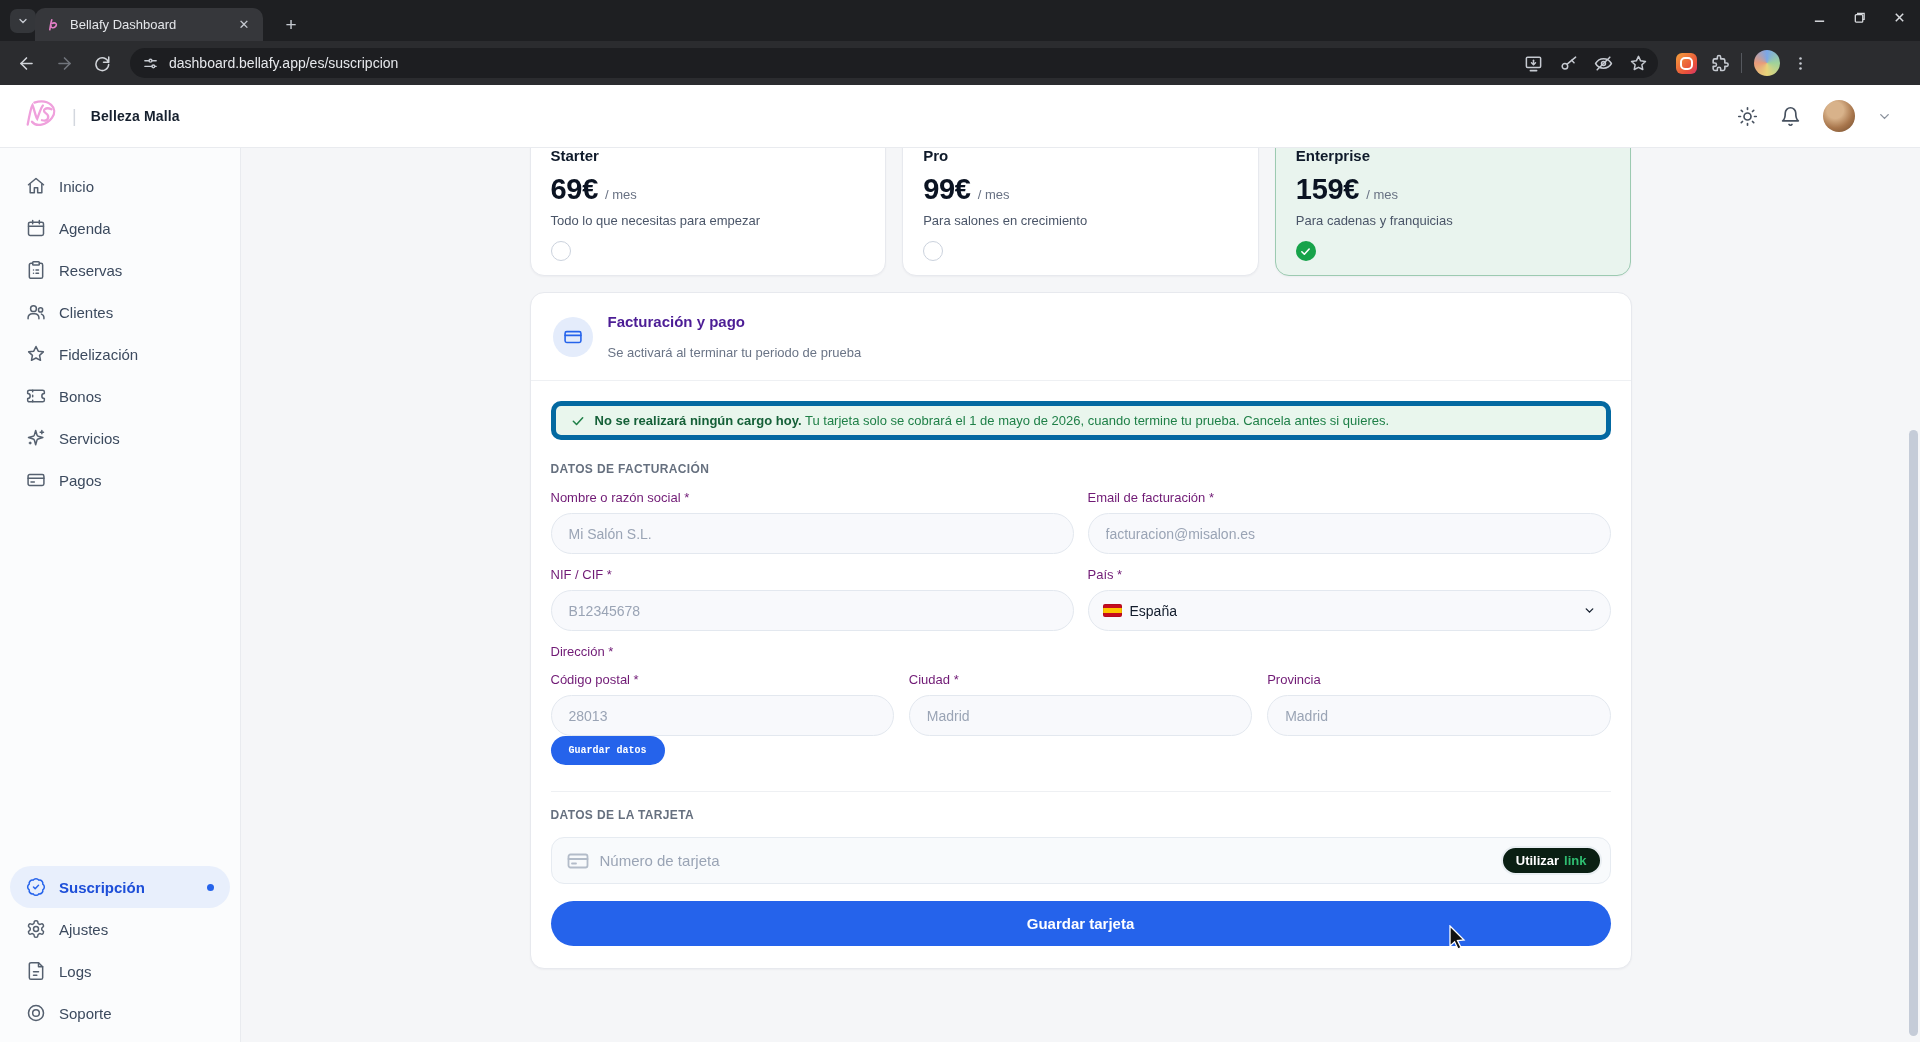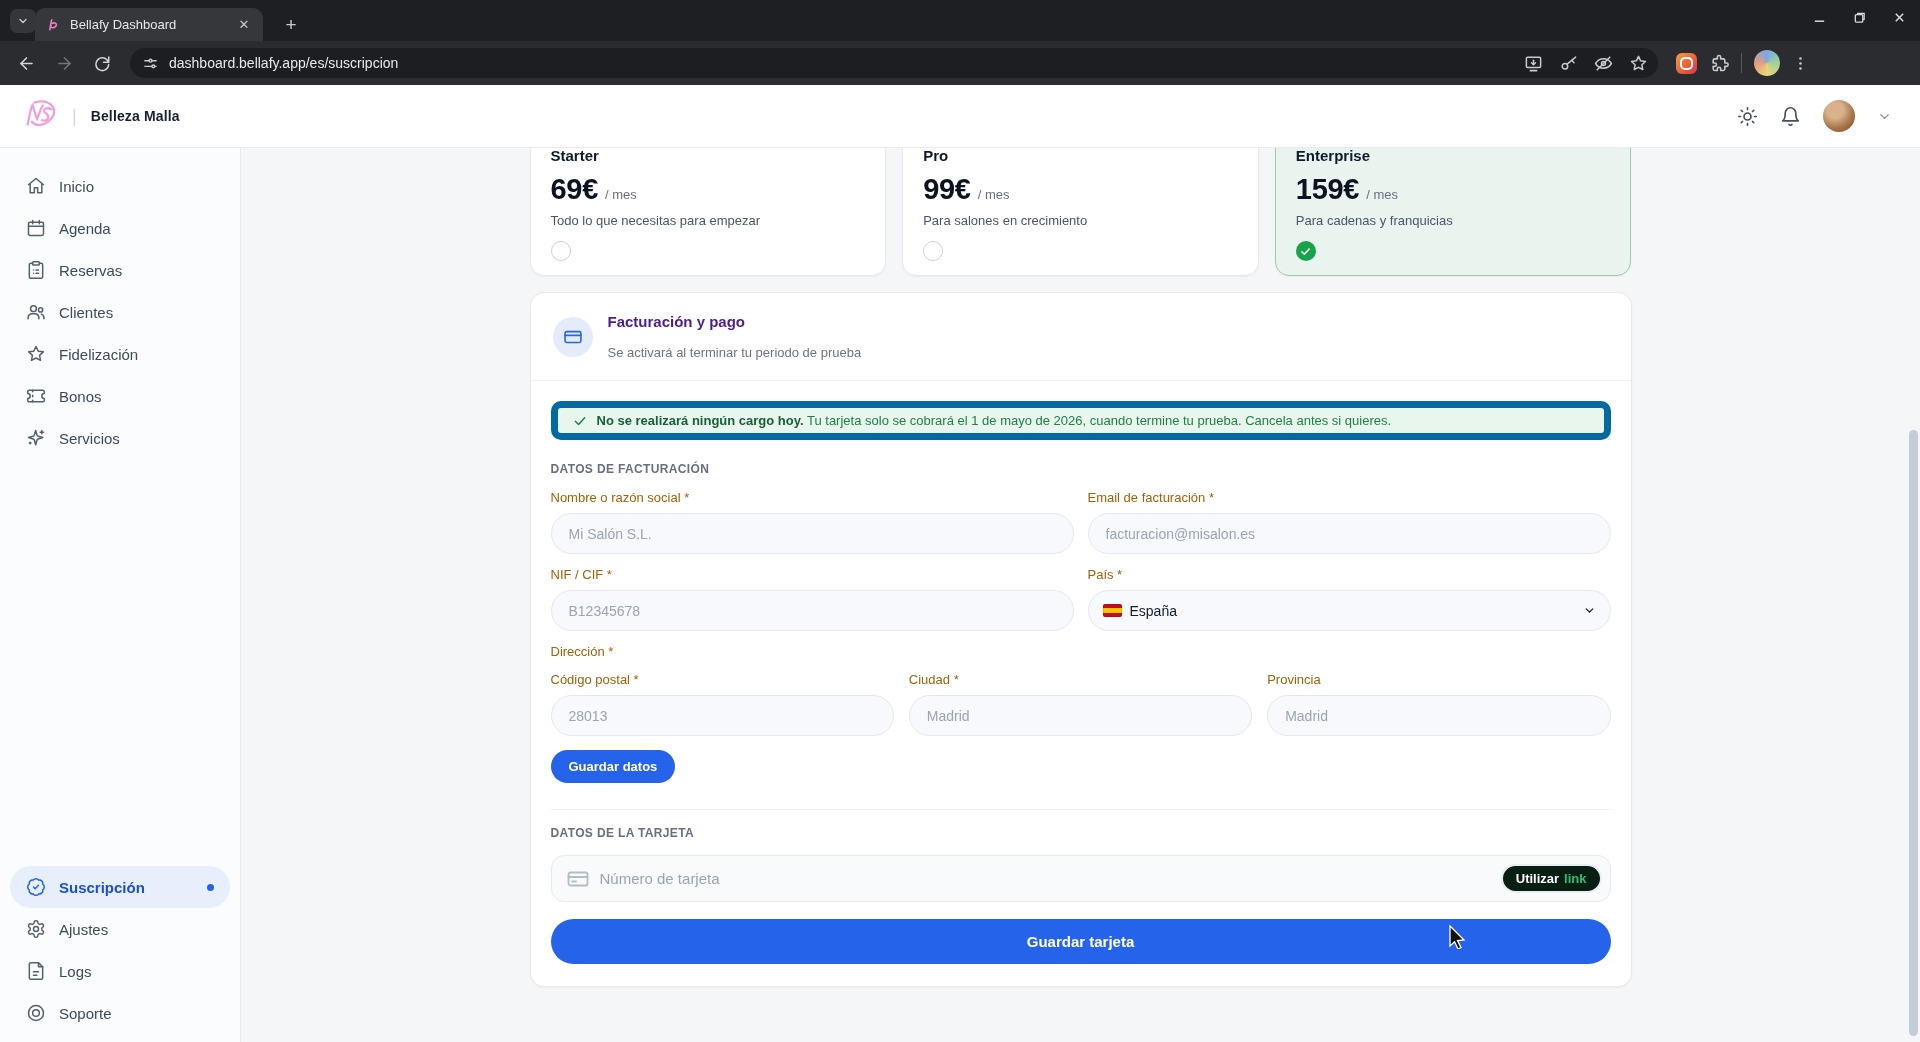--- a/index.html
+++ b/index.html
@@ -78,42 +78,42 @@
   .billing-card { margin-top:16px; background:#fff; border:1px solid #e7e9ee; border-radius:14px;
     box-shadow:0 1px 2px rgba(16,24,40,.04); margin-bottom:30px; }
   .billing-head { display:flex; align-items:center; gap:15px; padding:20px 22px;
     border-bottom:1px solid #eef0f3; }
   .billing-icon-wrap { width:40px; height:40px; border-radius:50%; background:#e4ecfb;
     display:flex; align-items:center; justify-content:center; }
   .billing-title { font-size:15px; font-weight:700; color:#4c1d95; }
   .billing-sub { font-size:13px; color:#6a7486; margin-top:15px;text-align:center; }
   .billing-body { padding:20px 20px 22px; }
 
-  .alert { border:7px solid #0369a1; background:#e9f6ed; border-radius:10px; height:39px;
+  .alert { border:5px solid #0369a1; background:#e9f6ed; border-radius:10px; height:39px;
     display:flex; align-items:center; gap:10px; padding:0 15px; font-size:13px; color:#1f8048; }
   .alert b { color:#156038; }
 
   .sec-label { margin-top:22px; font-size:12px; font-weight:700; color:#66707f; letter-spacing:.03em; }
 
   .grid2 { display:grid; grid-template-columns:1fr 1fr; column-gap:14px; row-gap:13px; margin-top:14px; }
   .grid3 { display:grid; grid-template-columns:1fr 1fr 1fr; column-gap:15px; margin-top:13px; }
   .grid1 { margin-top:13px; }
-  .f-label { display:block; font-size:13px; color:#a16207; margin-bottom:8px; }
+  .f-label { display:block; font-size:13px; color:#701a75; margin-bottom:8px; }
   .f-input { width:100%; height:41px; border-radius:21px; border:1px solid #e3e8ef; background:#f8f9fc;
     padding:0 17px; font-size:14px; color:#1a2433; outline:none; font-family:"Liberation Sans",sans-serif; }
   .f-input::placeholder { color:#9aa4b5; }
   .f-select { width:100%; height:41px; border-radius:21px; border:1px solid #e3e8ef; background:#f8f9fc;
     padding:0 14px; display:flex; align-items:center; gap:8px; font-size:14px; color:#121c2c; position:relative; }
   .flag-es { width:19px; height:13px; border-radius:2px; display:inline-block;
     background:linear-gradient(180deg,#c60b1e 0 25%,#ffc400 25% 75%,#c60b1e 75% 100%);
     border:1px solid rgba(0,0,0,.08); }
   .sel-chevron { margin-left:auto; color:#1a2433; }
 
-  .btn-blue-sm { margin-top:14px; display:inline-block; background:#2563eb; color:#fff; border:none;
-    font-size:13px; font-weight:700; padding:9px 18px; border-radius:999px; font-family:Liberation Sans, sans-serif; }
+  .btn-blue-sm { display:inline-block; background:#2563eb; color:#fff; border:none;
+    font-size:10px; font-weight:700; padding:9px 18px; border-radius:999px; font-family:Liberation Mono, monospace; }
   .divider { margin-top:26px; border-top:1px solid #eef0f3; }
   .sec-label2 { margin-top:16px; font-size:12px; font-weight:700; color:#66707f; letter-spacing:.03em; }
 
   .card-field { margin-top:15px; height:47px; border:1px solid #e6ebf1; background:#f8fafc;
     border-radius:13px; display:flex; align-items:center; padding:0 8px 0 14px; gap:10px; }
   .card-num-input { flex:1; border:none; background:transparent; outline:none; font-size:15px;
     color:#1a2433; font-family:"Liberation Sans",sans-serif; }
   .card-num-input::placeholder { color:#9aa4b5; }
   .link-btn { background:#0a1f13; border:2px solid #e9eef2; border-radius:999px; padding:5px 13px;
     display:flex; align-items:center; gap:5px; font-family:"Liberation Sans",sans-serif; }
@@ -301,20 +301,28 @@
         </svg>
       <span class="lbl">Bonos</span>
     </div>
     <div class="side-item">
       <svg class="ic" width="20" height="20" viewBox="0 0 24 24" fill="none" stroke-width="1.8" stroke-linecap="round" stroke-linejoin="round">
           <path d="M10 14.5a2 2 0 0 0-1.4-1.4L3 11.5l5.6-1.6A2 2 0 0 0 10 8.5L11.6 3l1.6 5.5a2 2 0 0 0 1.4 1.4l5.6 1.6-5.6 1.6a2 2 0 0 0-1.4 1.4L11.6 20z"></path>
           <path d="M19 3v4M21 5h-4M5 17v2M6 18H4"></path>
         </svg>
       <span class="lbl">Servicios</span>
     </div>
+    <div class="side-item">
+      <svg class="ic" width="20" height="20" viewBox="0 0 24 24" fill="none" stroke-width="1.8" stroke-linecap="round">
+          <rect x="2.5" y="5.5" width="19" height="13" rx="2"></rect>
+          <path d="M2.5 10h19"></path>
+          <path d="M6 14.5h4"></path>
+        </svg>
+      <span class="lbl">Pagos</span>
+    </div>
 
     <div class="side-spacer"></div>
 
     <div class="side-item active">
       <svg class="ic" width="20" height="20" viewBox="0 0 24 24" fill="none" stroke-width="1.8" stroke-linecap="round" stroke-linejoin="round">
           <path d="M3.85 8.62a4 4 0 0 1 4.78-4.77 4 4 0 0 1 6.74 0 4 4 0 0 1 4.78 4.78 4 4 0 0 1 0 6.74 4 4 0 0 1-4.77 4.78 4 4 0 0 1-6.75 0 4 4 0 0 1-4.78-4.77 4 4 0 0 1 0-6.76z"></path>
           <path d="M9 12l2 2 4-4"></path>
         </svg>
       <span class="lbl">Suscripción</span>
       <span class="side-dot"></span>

